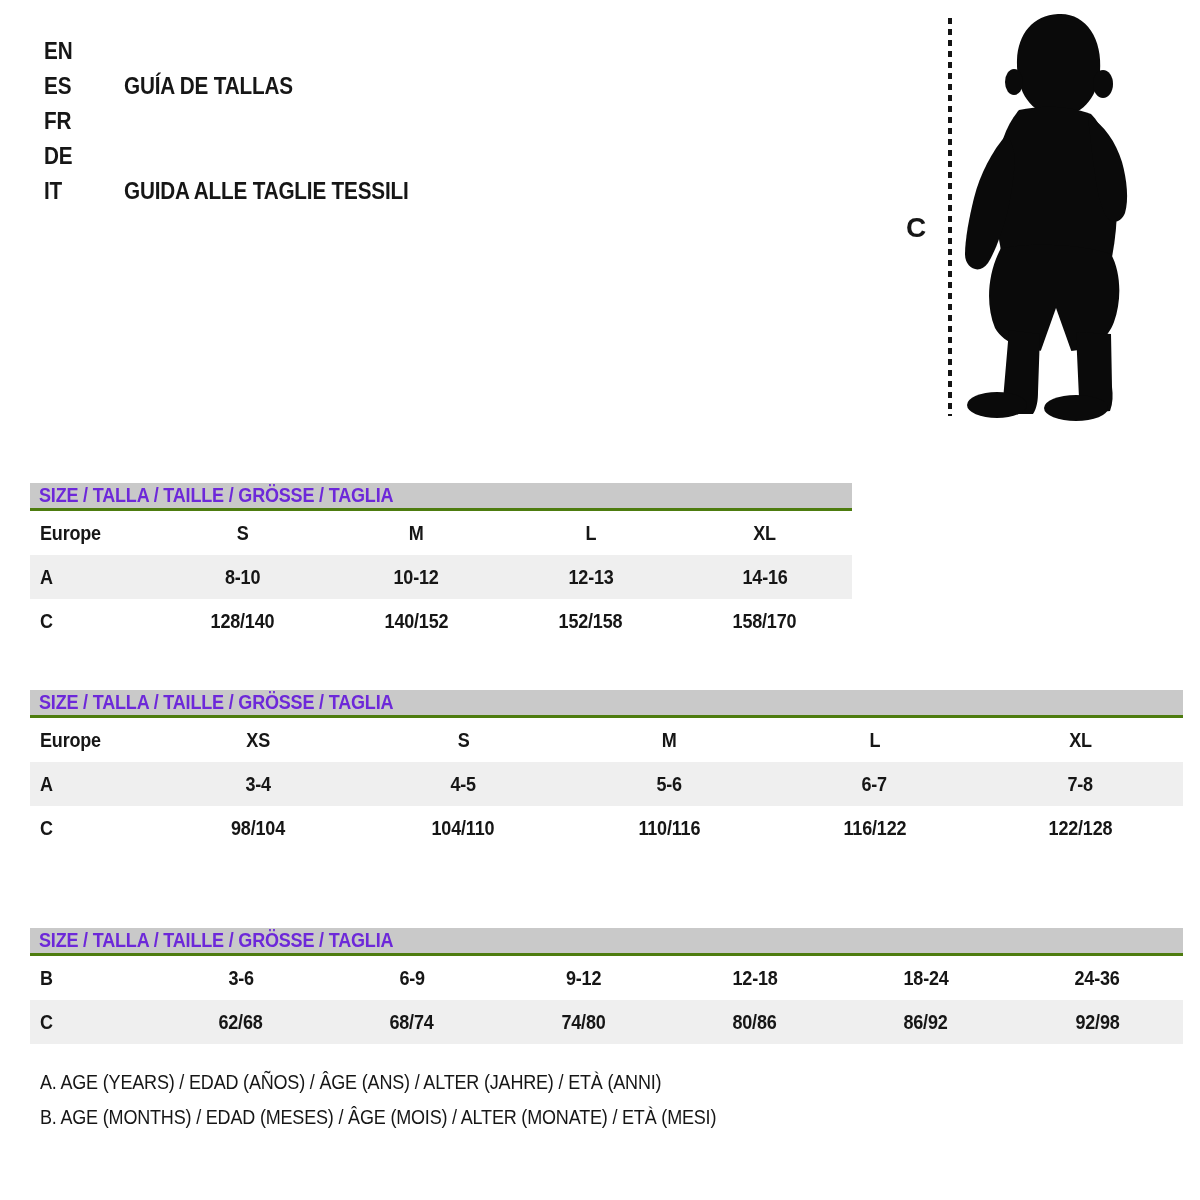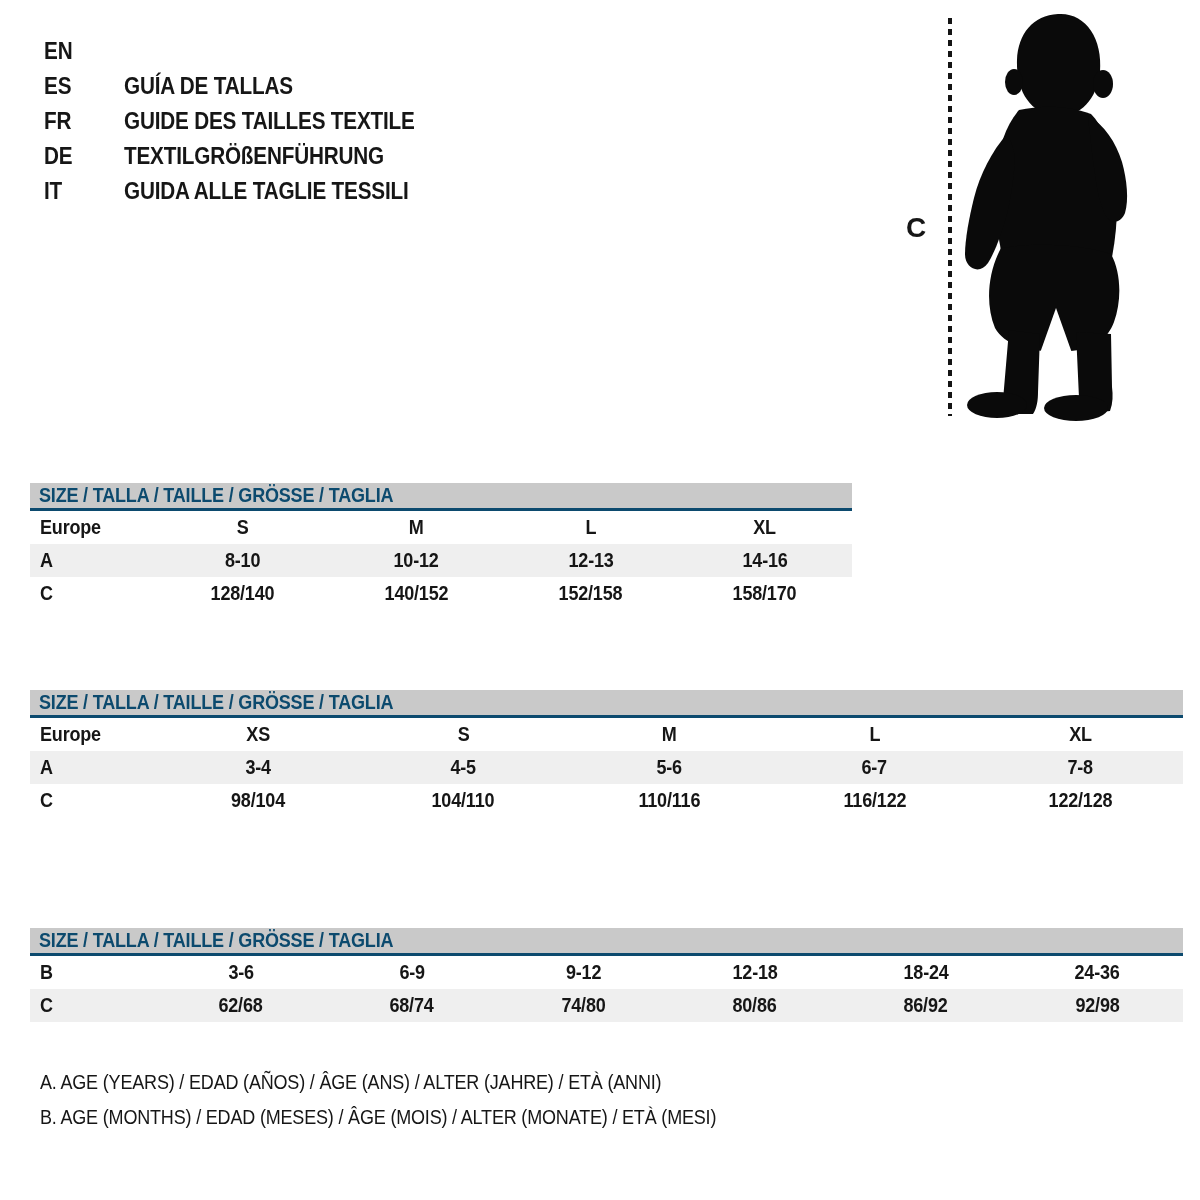--- a/index.html
+++ b/index.html
@@ -24,25 +24,25 @@
   .dashed-line{
     position:absolute;left:948px;top:18px;width:4px;height:398px;
     background:repeating-linear-gradient(to bottom,#141414 0 6px,transparent 6px 11px);
   }
   .figure-label{position:absolute;left:906px;top:212px;font-weight:bold;font-size:28px;}
   .baby-svg{position:absolute;left:945px;top:12px;}
 
   
   .sec-title{position:absolute;left:40px;font-weight:bold;font-size:20px;white-space:nowrap;}
   .size-bar{
-    position:absolute;left:30px;height:25px;background:#c9c9c9;border-bottom:3px solid #0c4a6e;
-    display:flex;align-items:center;padding-left:9px;font-weight:bold;font-size:20px;color:#0c4a6e;
+    position:absolute;left:30px;height:25px;background:#c9c9c9;border-bottom:3px solid #4d7c0f;
+    display:flex;align-items:center;padding-left:9px;font-weight:bold;font-size:20px;color:#6d28d9;
   }
   .tbl{position:absolute;left:30px;}
-  .trow{display:flex;height:33px;align-items:center;font-weight:bold;font-size:20px;}
+  .trow{display:flex;height:44px;align-items:center;font-weight:bold;font-size:20px;}
   .trow.stripe{background:#efefef;}
   .tcell{flex:1;text-align:center;}
   .tcell.label{flex:0 0 115px;text-align:left;padding-left:10px;}
 
   .sub-a{font-size:13px;position:relative;top:3px;}
 
   
   .legend-line{position:absolute;left:40px;font-weight:normal;font-size:20px;white-space:nowrap;}
 </style>
 </head>
@@ -53,25 +53,23 @@
   <div class="lang-block">
     <div class="lang-row">
       <span class="lang-code"><span class="sqL">EN</span></span>
     </div>
     <div class="lang-row">
       <span class="lang-code"><span class="sqL">ES</span></span>
       <span class="lang-title"><span class="sqL">GUÍA DE TALLAS</span></span>
     </div>
     <div class="lang-row">
       <span class="lang-code"><span class="sqL">FR</span></span>
-      <span class="lang-title"><span class="sqL">GUIDE DES TAILLES TEXTILE</span></span>
     </div>
     <div class="lang-row">
       <span class="lang-code"><span class="sqL">DE</span></span>
-      <span class="lang-title"><span class="sqL">TEXTILGRÖßENFÜHRUNG</span></span>
     </div>
     <div class="lang-row">
       <span class="lang-code"><span class="sqL">IT</span></span>
       <span class="lang-title"><span class="sqL">GUIDA ALLE TAGLIE TESSILI</span></span>
     </div>
   </div>
 
   <span class="figure-label">C</span>
   <div class="dashed-line"></div>
   <svg class="baby-svg" width="225" height="410" viewBox="0 0 225 410" aria-hidden="true">

